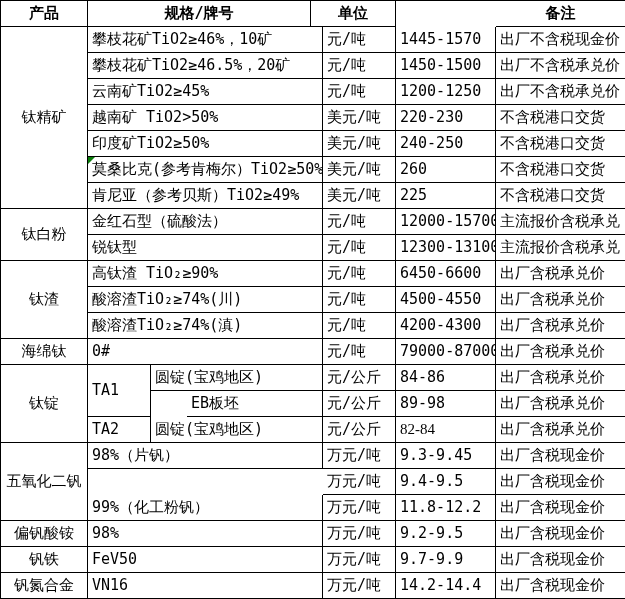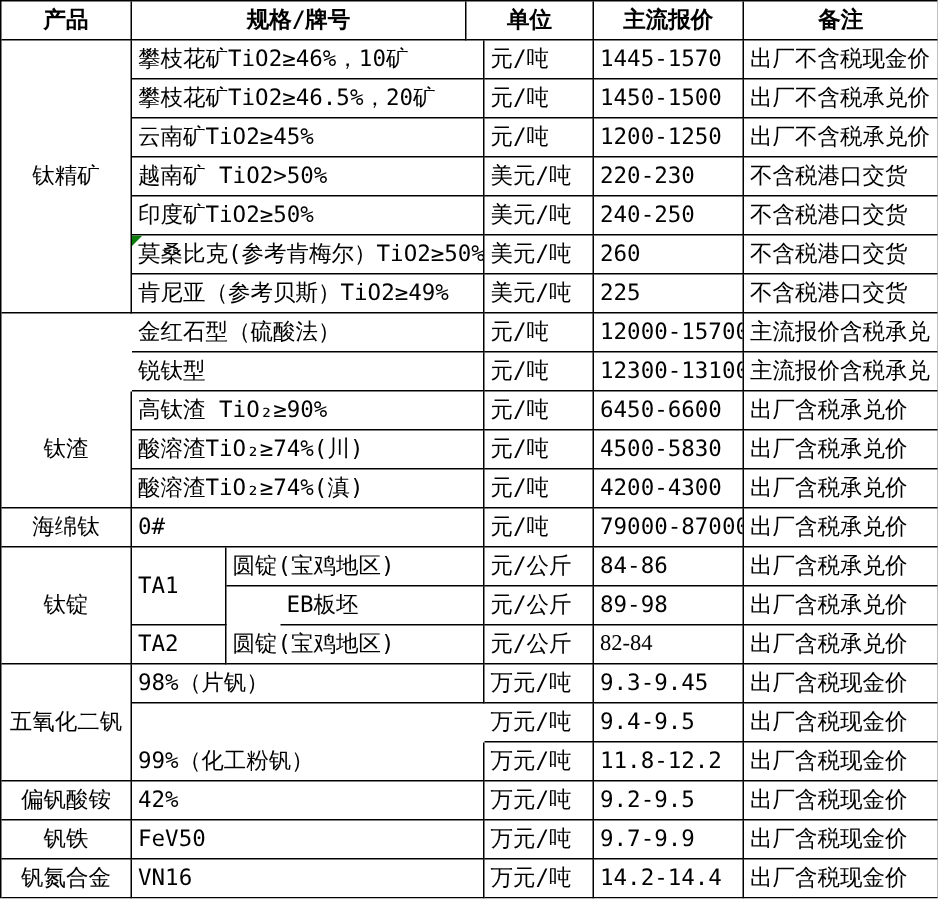--- a/index.html
+++ b/index.html
@@ -35,21 +35,20 @@
     border-right:7px solid transparent;
   }
 </style>
 </head>
 <body>
 
 <div class="grid" id="grid">
   <div class="cell head" style="grid-area:1/1/2/2">产品</div>
   <div class="cell head" style="grid-area:1/2/2/4">规格/牌号</div>
   <div class="cell head" style="grid-area:1/4/2/6">单位</div>
-  <div class="cell head" style="grid-area:1/6/2/7">主流报价</div>
   <div class="cell head" style="grid-area:1/7/2/8">备注</div>
 <div class="cell center" style="grid-area: 2 / 1 / 9 / 2;">钛精矿</div>
     <div class="cell data" style="grid-area: 2 / 2 / 3 / 5;">攀枝花矿TiO2≥46%，10矿</div>
     <div class="cell data" style="grid-area: 2 / 5 / 3 / 6;">元/吨</div>
     <div class="cell data" style="grid-area: 2 / 6 / 3 / 7;">1445-1570</div>
     <div class="cell data" style="grid-area: 2 / 7 / 3 / 8;">出厂不含税现金价</div>
     <div class="cell data" style="grid-area: 3 / 2 / 4 / 5;">攀枝花矿TiO2≥46.5%，20矿</div>
     <div class="cell data" style="grid-area: 3 / 5 / 4 / 6;">元/吨</div>
     <div class="cell data" style="grid-area: 3 / 6 / 4 / 7;">1450-1500</div>
     <div class="cell data" style="grid-area: 3 / 7 / 4 / 8;">出厂不含税承兑价</div>
@@ -66,36 +65,37 @@
     <div class="cell data" style="grid-area: 6 / 6 / 7 / 7;">240-250</div>
     <div class="cell data" style="grid-area: 6 / 7 / 7 / 8;">不含税港口交货</div>
     <div class="cell data" style="grid-area: 7 / 2 / 8 / 5;">莫桑比克(参考肯梅尔）TiO2≥50%<span class="marker" style="border-top-color: rgb(10, 125, 10);"></span></div>
     <div class="cell data" style="grid-area: 7 / 5 / 8 / 6;">美元/吨</div>
     <div class="cell data" style="grid-area: 7 / 6 / 8 / 7;">260</div>
     <div class="cell data" style="grid-area: 7 / 7 / 8 / 8;">不含税港口交货</div>
     <div class="cell data" style="grid-area: 8 / 2 / 9 / 5;">肯尼亚（参考贝斯）TiO2≥49%</div>
     <div class="cell data" style="grid-area: 8 / 5 / 9 / 6;">美元/吨</div>
     <div class="cell data" style="grid-area: 8 / 6 / 9 / 7;">225</div>
     <div class="cell data" style="grid-area: 8 / 7 / 9 / 8;">不含税港口交货</div>
+    <div class="cell center" style="grid-area: 9 / 1 / 11 / 2;">钛白粉</div>
     <div class="cell data" style="grid-area: 9 / 2 / 10 / 5;">金红石型（硫酸法）</div>
     <div class="cell data" style="grid-area: 9 / 5 / 10 / 6;">元/吨</div>
     <div class="cell data" style="grid-area: 9 / 6 / 10 / 7;">12000-15700</div>
     <div class="cell data" style="grid-area: 9 / 7 / 10 / 8;">主流报价含税承兑</div>
     <div class="cell data" style="grid-area: 10 / 2 / 11 / 5;">锐钛型</div>
     <div class="cell data" style="grid-area: 10 / 5 / 11 / 6;">元/吨</div>
     <div class="cell data" style="grid-area: 10 / 6 / 11 / 7;">12300-13100</div>
     <div class="cell data" style="grid-area: 10 / 7 / 11 / 8;">主流报价含税承兑</div>
     <div class="cell center" style="grid-area: 11 / 1 / 14 / 2;">钛渣</div>
     <div class="cell data" style="grid-area: 11 / 2 / 12 / 5;">高钛渣 TiO₂≥90%</div>
     <div class="cell data" style="grid-area: 11 / 5 / 12 / 6;">元/吨</div>
     <div class="cell data" style="grid-area: 11 / 6 / 12 / 7;">6450-6600</div>
     <div class="cell data" style="grid-area: 11 / 7 / 12 / 8;">出厂含税承兑价</div>
     <div class="cell data" style="grid-area: 12 / 2 / 13 / 5;">酸溶渣TiO₂≥74%(川)</div>
     <div class="cell data" style="grid-area: 12 / 5 / 13 / 6;">元/吨</div>
-    <div class="cell data" style="grid-area: 12 / 6 / 13 / 7;">4500-5830</div>
+    <div class="cell data" style="grid-area: 12 / 6 / 13 / 7;">4500-4550</div>
     <div class="cell data" style="grid-area: 12 / 7 / 13 / 8;">出厂含税承兑价</div>
     <div class="cell data" style="grid-area: 13 / 2 / 14 / 5;">酸溶渣TiO₂≥74%(滇)</div>
     <div class="cell data" style="grid-area: 13 / 5 / 14 / 6;">元/吨</div>
     <div class="cell data" style="grid-area: 13 / 6 / 14 / 7;">4200-4300</div>
     <div class="cell data" style="grid-area: 13 / 7 / 14 / 8;">出厂含税承兑价</div>
     <div class="cell center" style="grid-area: 14 / 1 / 15 / 2;">海绵钛</div>
     <div class="cell data" style="grid-area: 14 / 2 / 15 / 5;">0#</div>
     <div class="cell data" style="grid-area: 14 / 5 / 15 / 6;">元/吨</div>
     <div class="cell data" style="grid-area: 14 / 6 / 15 / 7;">79000-87000</div>
     <div class="cell data" style="grid-area: 14 / 7 / 15 / 8;">出厂含税承兑价</div>
@@ -120,21 +120,21 @@
     <div class="cell data" style="grid-area: 18 / 6 / 19 / 7;">9.3-9.45</div>
     <div class="cell data" style="grid-area: 18 / 7 / 19 / 8;">出厂含税现金价</div>
     <div class="cell data" style="grid-area: 19 / 5 / 20 / 6;">万元/吨</div>
     <div class="cell data" style="grid-area: 19 / 6 / 20 / 7;">9.4-9.5</div>
     <div class="cell data" style="grid-area: 19 / 7 / 20 / 8;">出厂含税现金价</div>
     <div class="cell data" style="grid-area: 20 / 2 / 21 / 5;">99%（化工粉钒）</div>
     <div class="cell data" style="grid-area: 20 / 5 / 21 / 6;">万元/吨</div>
     <div class="cell data" style="grid-area: 20 / 6 / 21 / 7;">11.8-12.2</div>
     <div class="cell data" style="grid-area: 20 / 7 / 21 / 8;">出厂含税现金价</div>
     <div class="cell center" style="grid-area: 21 / 1 / 22 / 2;">偏钒酸铵</div>
-    <div class="cell data" style="grid-area: 21 / 2 / 22 / 5;">42%</div>
+    <div class="cell data" style="grid-area: 21 / 2 / 22 / 5;">98%</div>
     <div class="cell data" style="grid-area: 21 / 5 / 22 / 6;">万元/吨</div>
     <div class="cell data" style="grid-area: 21 / 6 / 22 / 7;">9.2-9.5</div>
     <div class="cell data" style="grid-area: 21 / 7 / 22 / 8;">出厂含税现金价</div>
     <div class="cell center" style="grid-area: 22 / 1 / 23 / 2;">钒铁</div>
     <div class="cell data" style="grid-area: 22 / 2 / 23 / 5;">FeV50</div>
     <div class="cell data" style="grid-area: 22 / 5 / 23 / 6;">万元/吨</div>
     <div class="cell data" style="grid-area: 22 / 6 / 23 / 7;">9.7-9.9</div>
     <div class="cell data" style="grid-area: 22 / 7 / 23 / 8;">出厂含税现金价</div>
     <div class="cell center" style="grid-area: 23 / 1 / 24 / 2;">钒氮合金</div>
     <div class="cell data" style="grid-area: 23 / 2 / 24 / 5;">VN16</div>

